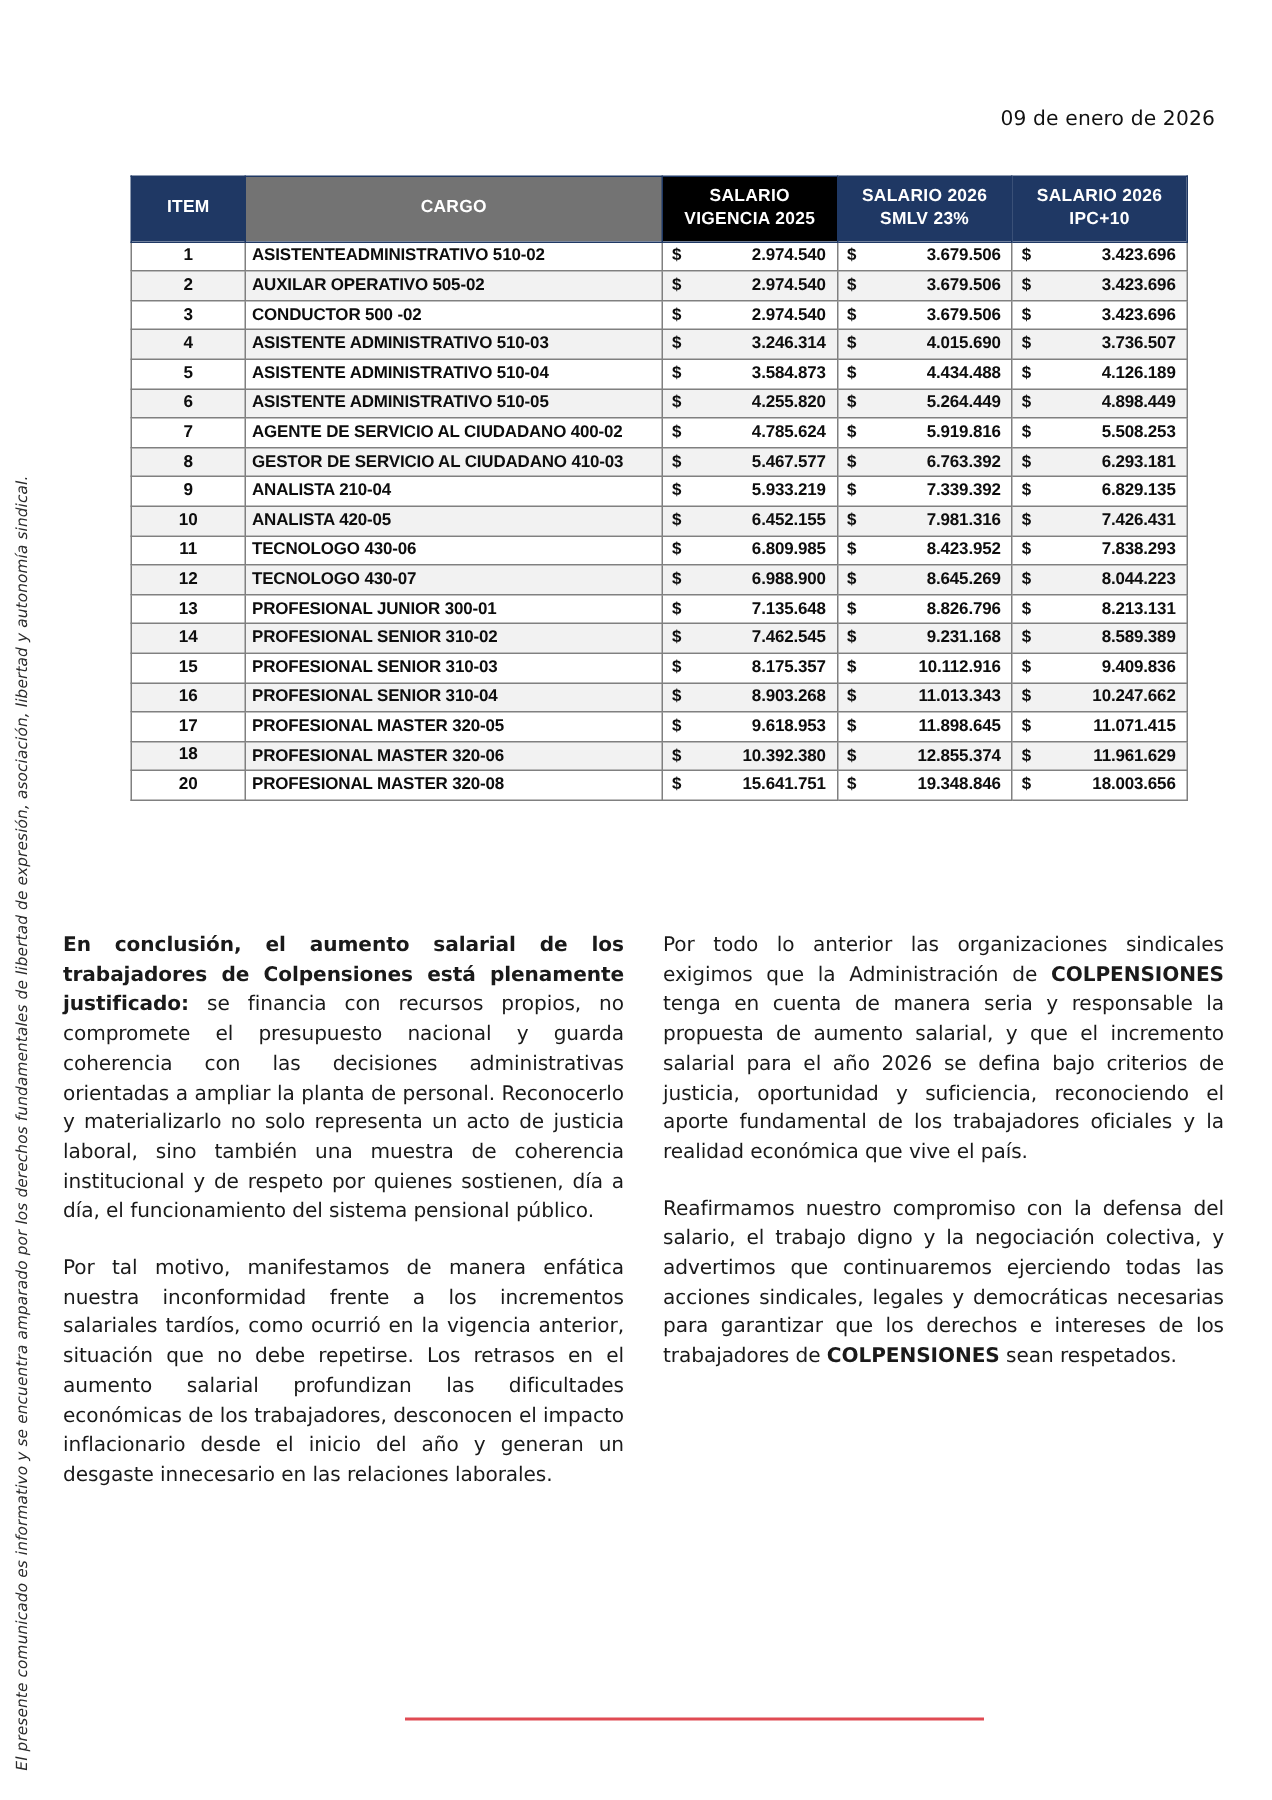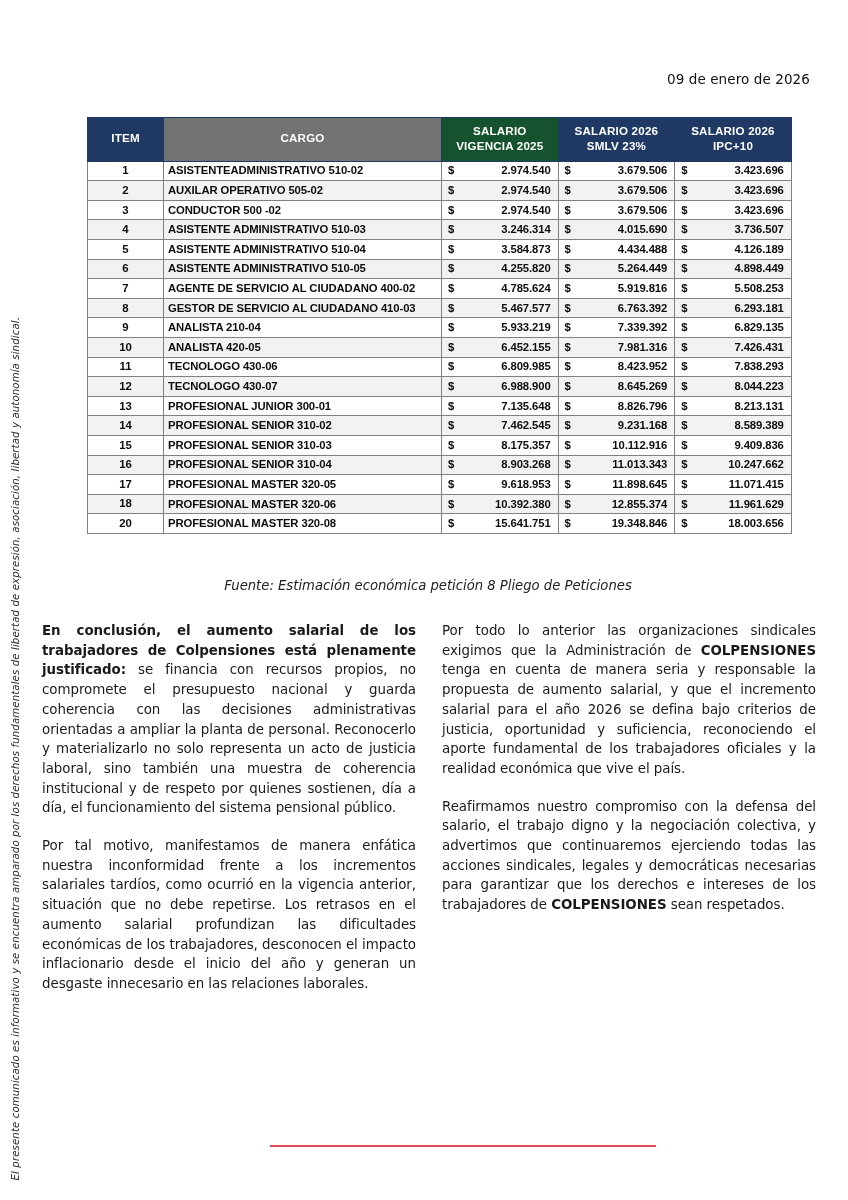--- a/index.html
+++ b/index.html
@@ -197,21 +197,21 @@
           <col class="c-money">
       </colgroup>
       <thead>
         <tr>
           <th style="background: rgb(31, 56, 100); border-color: rgb(31, 56, 100); color: rgb(255, 255, 255);">
             <span>ITEM</span>
           </th>
           <th style="background: #737373; border-color: rgb(31, 56, 100); color: rgb(255, 255, 255);">
             <span>CARGO</span>
           </th>
-          <th style="background: #14532d; border-color: rgb(31, 56, 100); color: rgb(255, 255, 255);">
+          <th style="background: #000000; border-color: rgb(31, 56, 100); color: rgb(255, 255, 255);">
             <span>SALARIO</span>
             <span class="l2">VIGENCIA 2025</span>
           </th>
           <th style="background: rgb(31, 56, 100); border-color: rgb(31, 56, 100); color: rgb(255, 255, 255);">
             <span>SALARIO 2026</span>
             <span class="l2">SMLV 23%</span>
           </th>
           <th style="background: rgb(31, 56, 100); border-color: rgb(31, 56, 100); color: rgb(255, 255, 255);">
             <span>SALARIO 2026</span>
             <span class="l2">IPC+10</span>
@@ -634,21 +634,20 @@
               <div class="mrow">
                 <span class="cur">$</span>
                 <span class="val">18.003.656</span>
               </div>
             </td>
           </tr>
         </tbody>
     </table>
   </div>
 
-  <div id="table-caption">Fuente: Estimación económica petición 8 Pliego de Peticiones</div>
 
   <div id="columns">
 
     <div class="col">
       <p><b>En conclusión, el aumento salarial de los trabajadores de Colpensiones está plenamente justificado:</b><span> se financia con recursos propios, no compromete el presupuesto nacional y guarda coherencia con las decisiones administrativas orientadas a ampliar la planta de personal. Reconocerlo y materializarlo no solo representa un acto de justicia laboral, sino también una muestra de coherencia institucional y de respeto por quienes sostienen, día a día, el funcionamiento del sistema pensional público.</span></p>
       <p>Por tal motivo, manifestamos de manera enfática nuestra inconformidad frente a los incrementos salariales tardíos, como ocurrió en la vigencia anterior, situación que no debe repetirse. Los retrasos en el aumento salarial profundizan las dificultades económicas de los trabajadores, desconocen el impacto inflacionario desde el inicio del año y generan un desgaste innecesario en las relaciones laborales.</p>
     </div>
 
     <div class="col">
       <p><span>Por todo lo anterior las organizaciones sindicales exigimos que la Administración de </span><b>COLPENSIONES</b><span> tenga en cuenta de manera seria y responsable la propuesta de aumento salarial, y que el incremento salarial para el año 2026 se defina bajo criterios de justicia, oportunidad y suficiencia, reconociendo el aporte fundamental de los trabajadores oficiales y la realidad económica que vive el país.</span></p>

